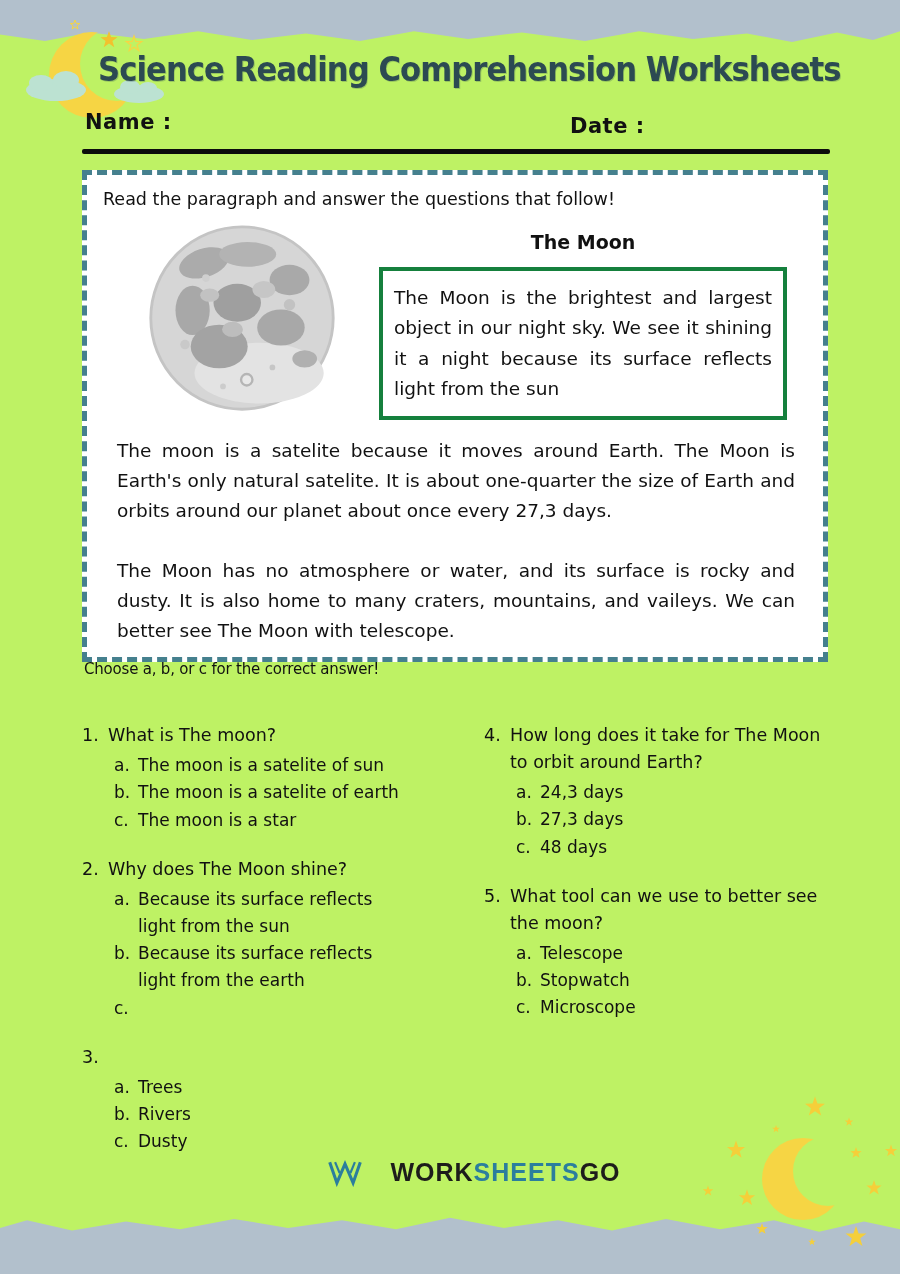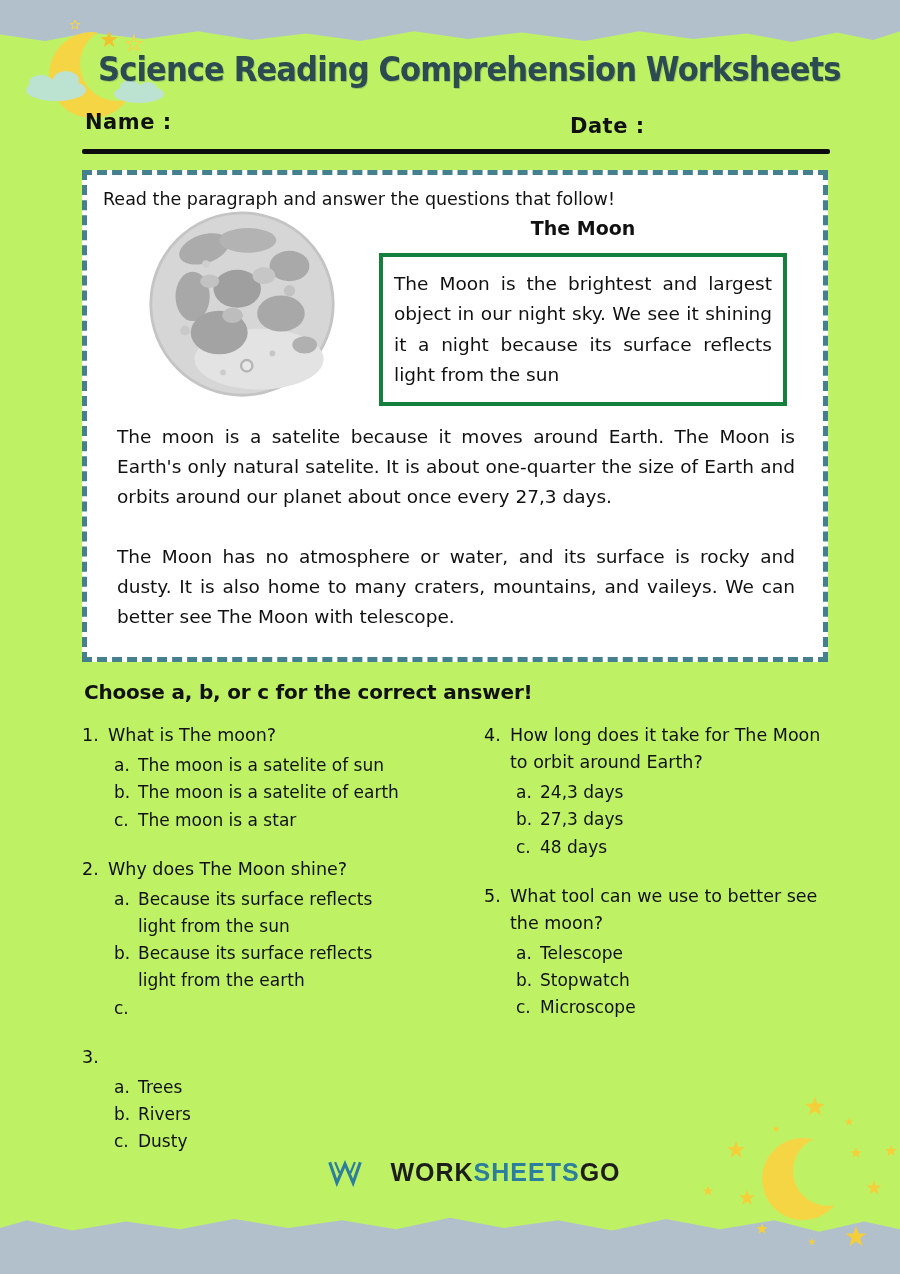--- a/index.html
+++ b/index.html
@@ -34,33 +34,33 @@
   .name-label { position:absolute; left:0; top:0; font-size:21px; font-weight:bold; letter-spacing:.5px; }
   .date-label { position:absolute; left:485px; top:4px; font-size:21px; font-weight:bold; letter-spacing:.5px; }
   .divider { position:absolute; left:82px; top:149px; width:748px; height:5px; background:#0c0c0c; border-radius:2px; }
 
   
   .passage-box {
     position:absolute; left:82px; top:170px; width:746px; height:492px;
     border:5px dashed #45808e; padding:14px 12px 10px 12px; background:#fff;
   }
   .read-instruction { font-size:17.5px; margin-left:4px; }
-  .passage-top { display:flex; }
+  .passage-top { display:flex; margin-top:14px; }
   .moon-img { width:190px; height:190px; margin-left:48px; flex:0 0 auto; }
   .passage-right { width:408px; margin-left:42px; }
   .passage-heading { text-align:center; font-weight:bold; font-size:19px; margin-top:8px; }
   .p1-box {
     margin-top:14px; border:4px solid #15803d; padding:12px 11px;
     font-size:18.5px; line-height:1.64; text-align:justify;
   }
   .passage-p { font-size:18.5px; line-height:1.62; text-align:justify; margin:16px 16px 0 18px; }
   .passage-p.second { margin-top:30px; }
 
   
-  .choose-line { position:absolute; left:84px; top:680px; font-size:20px; letter-spacing:-.2px;font-weight:bold; }
+  .choose-line { position:absolute; left:84px; top:660px; font-size:15px; letter-spacing:-.2px; }
   .questions-grid { position:absolute; left:82px; top:722px; width:760px; display:flex; }
   .q-col-left { width:402px; }
   .q-col-right { width:358px; }
   .question { margin-bottom:22px; }
   .q-head { display:flex; font-size:17.5px; line-height:1.55; }
   .q-num { width:26px; flex:0 0 auto; }
   .q-text { white-space:pre-line; }
   .q-options { margin-left:32px; margin-top:3px; }
   .option { display:flex; font-size:17px; line-height:1.6; }
   .opt-letter { width:24px; flex:0 0 auto; }

